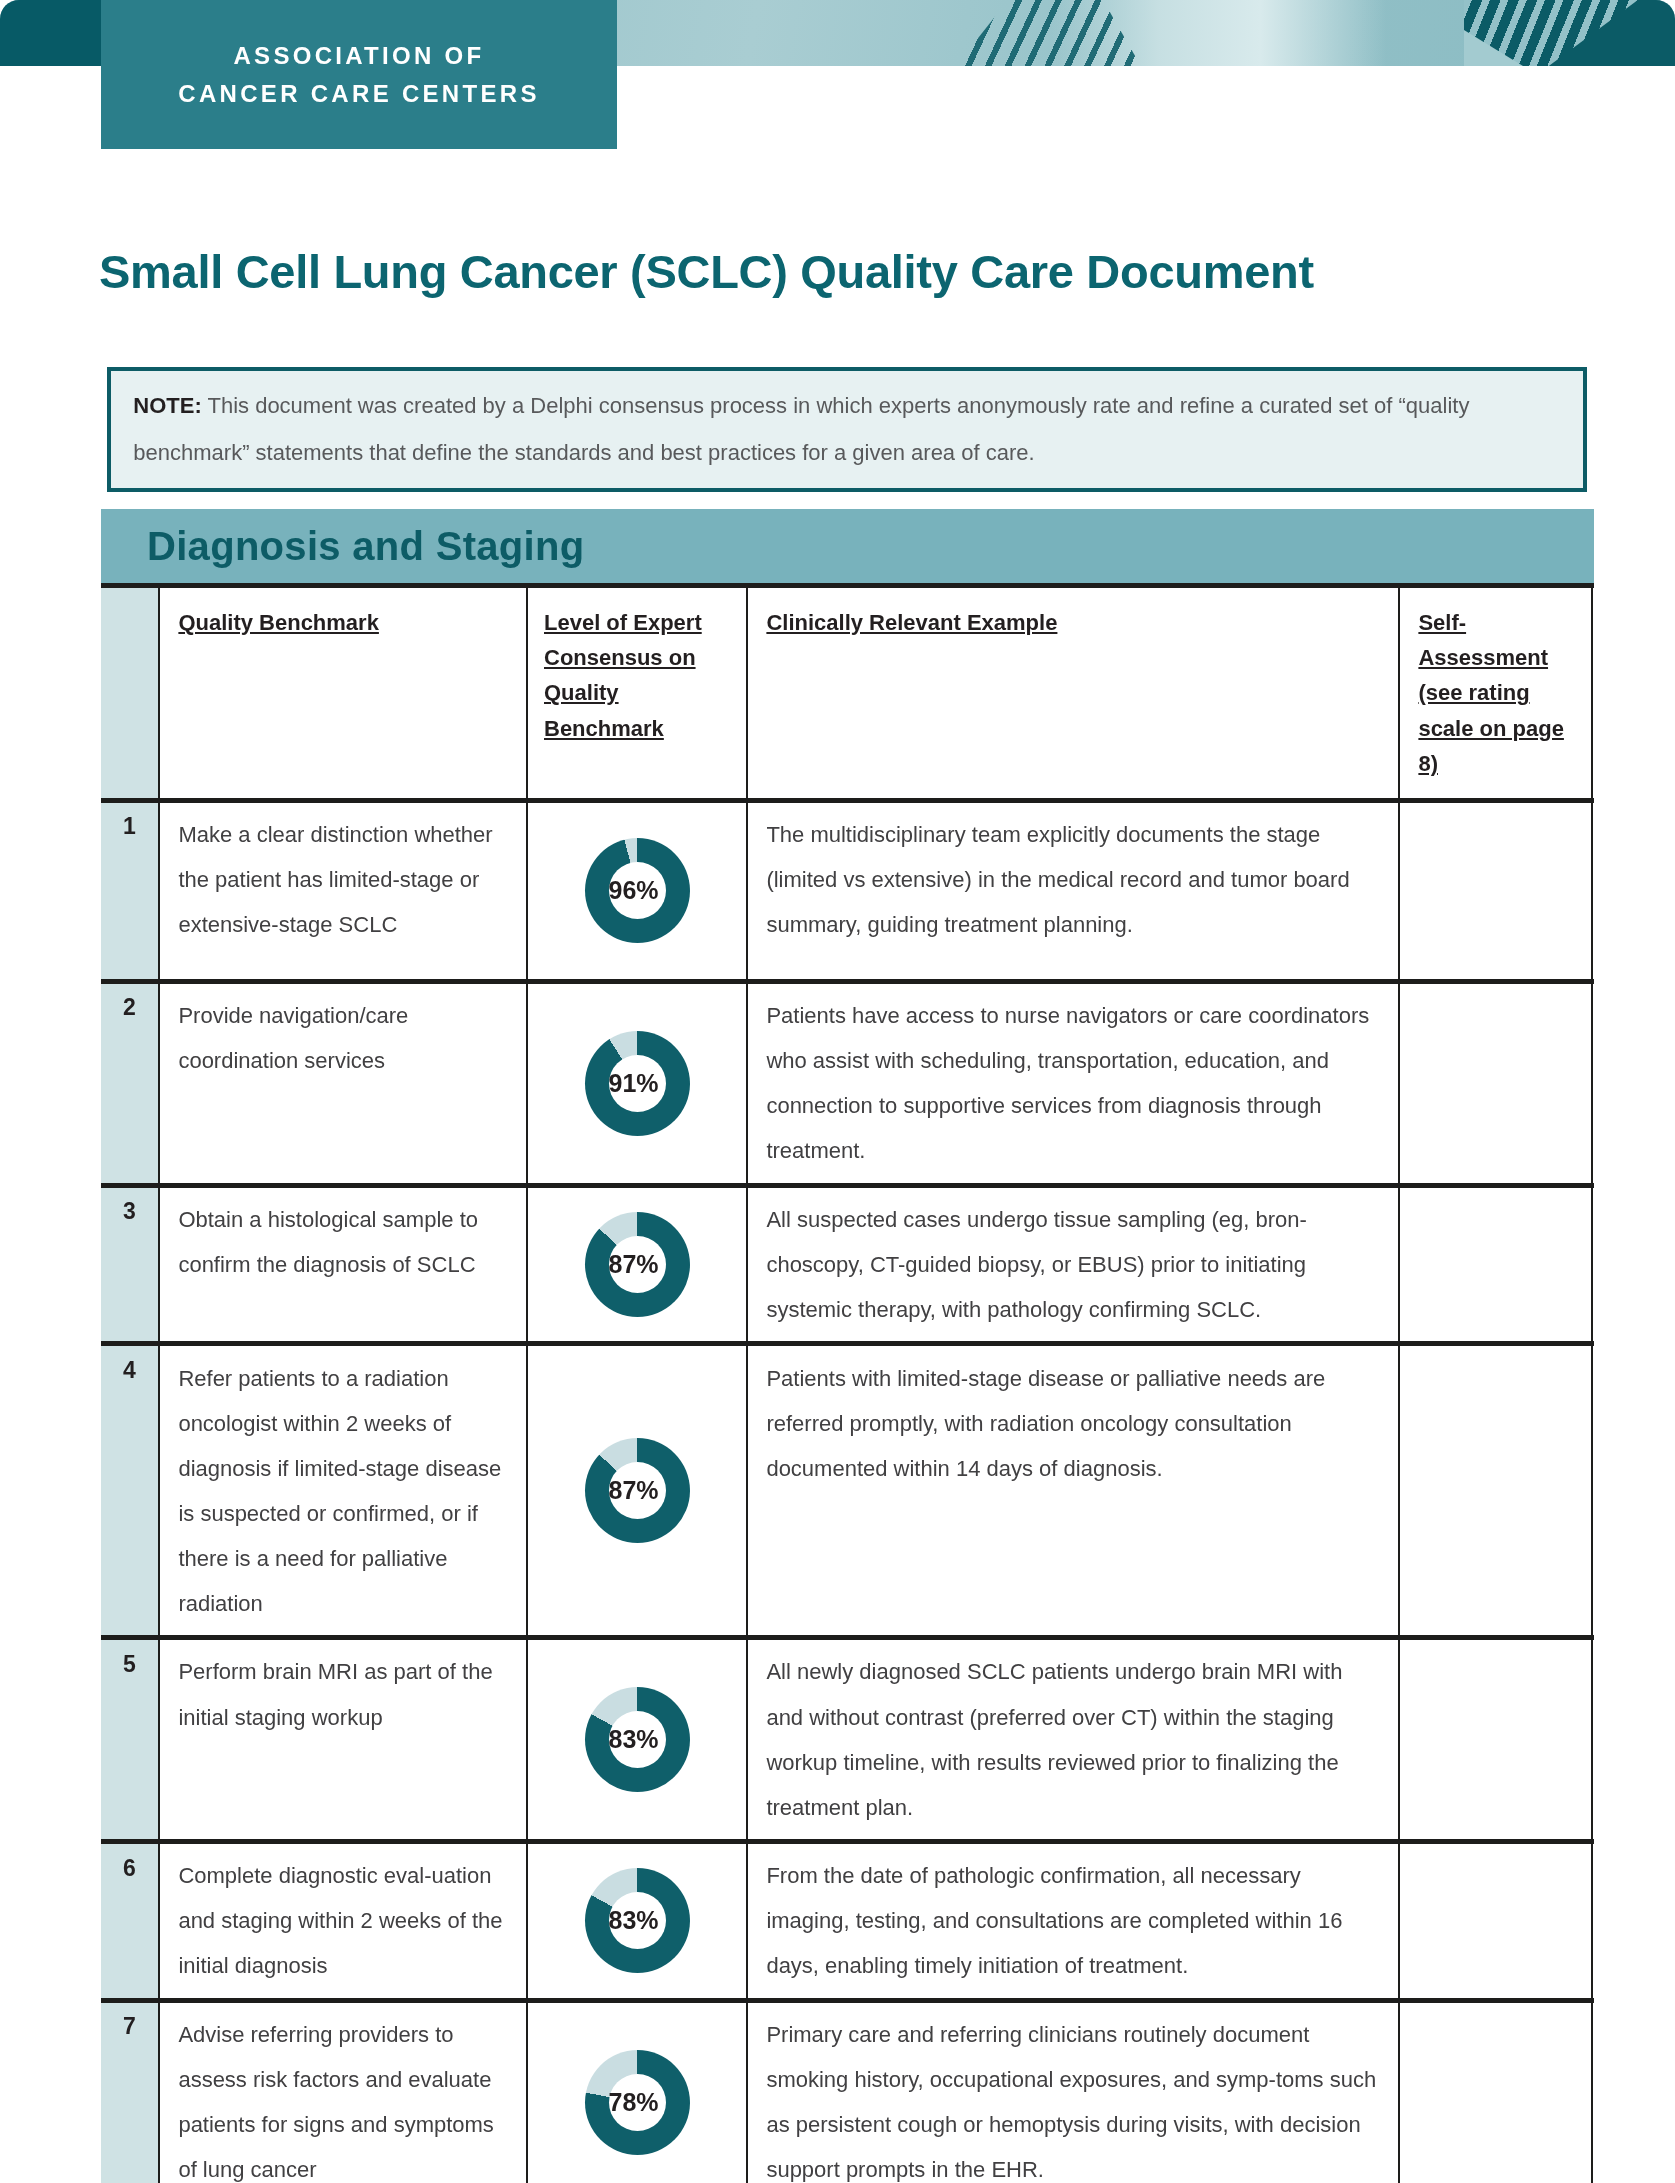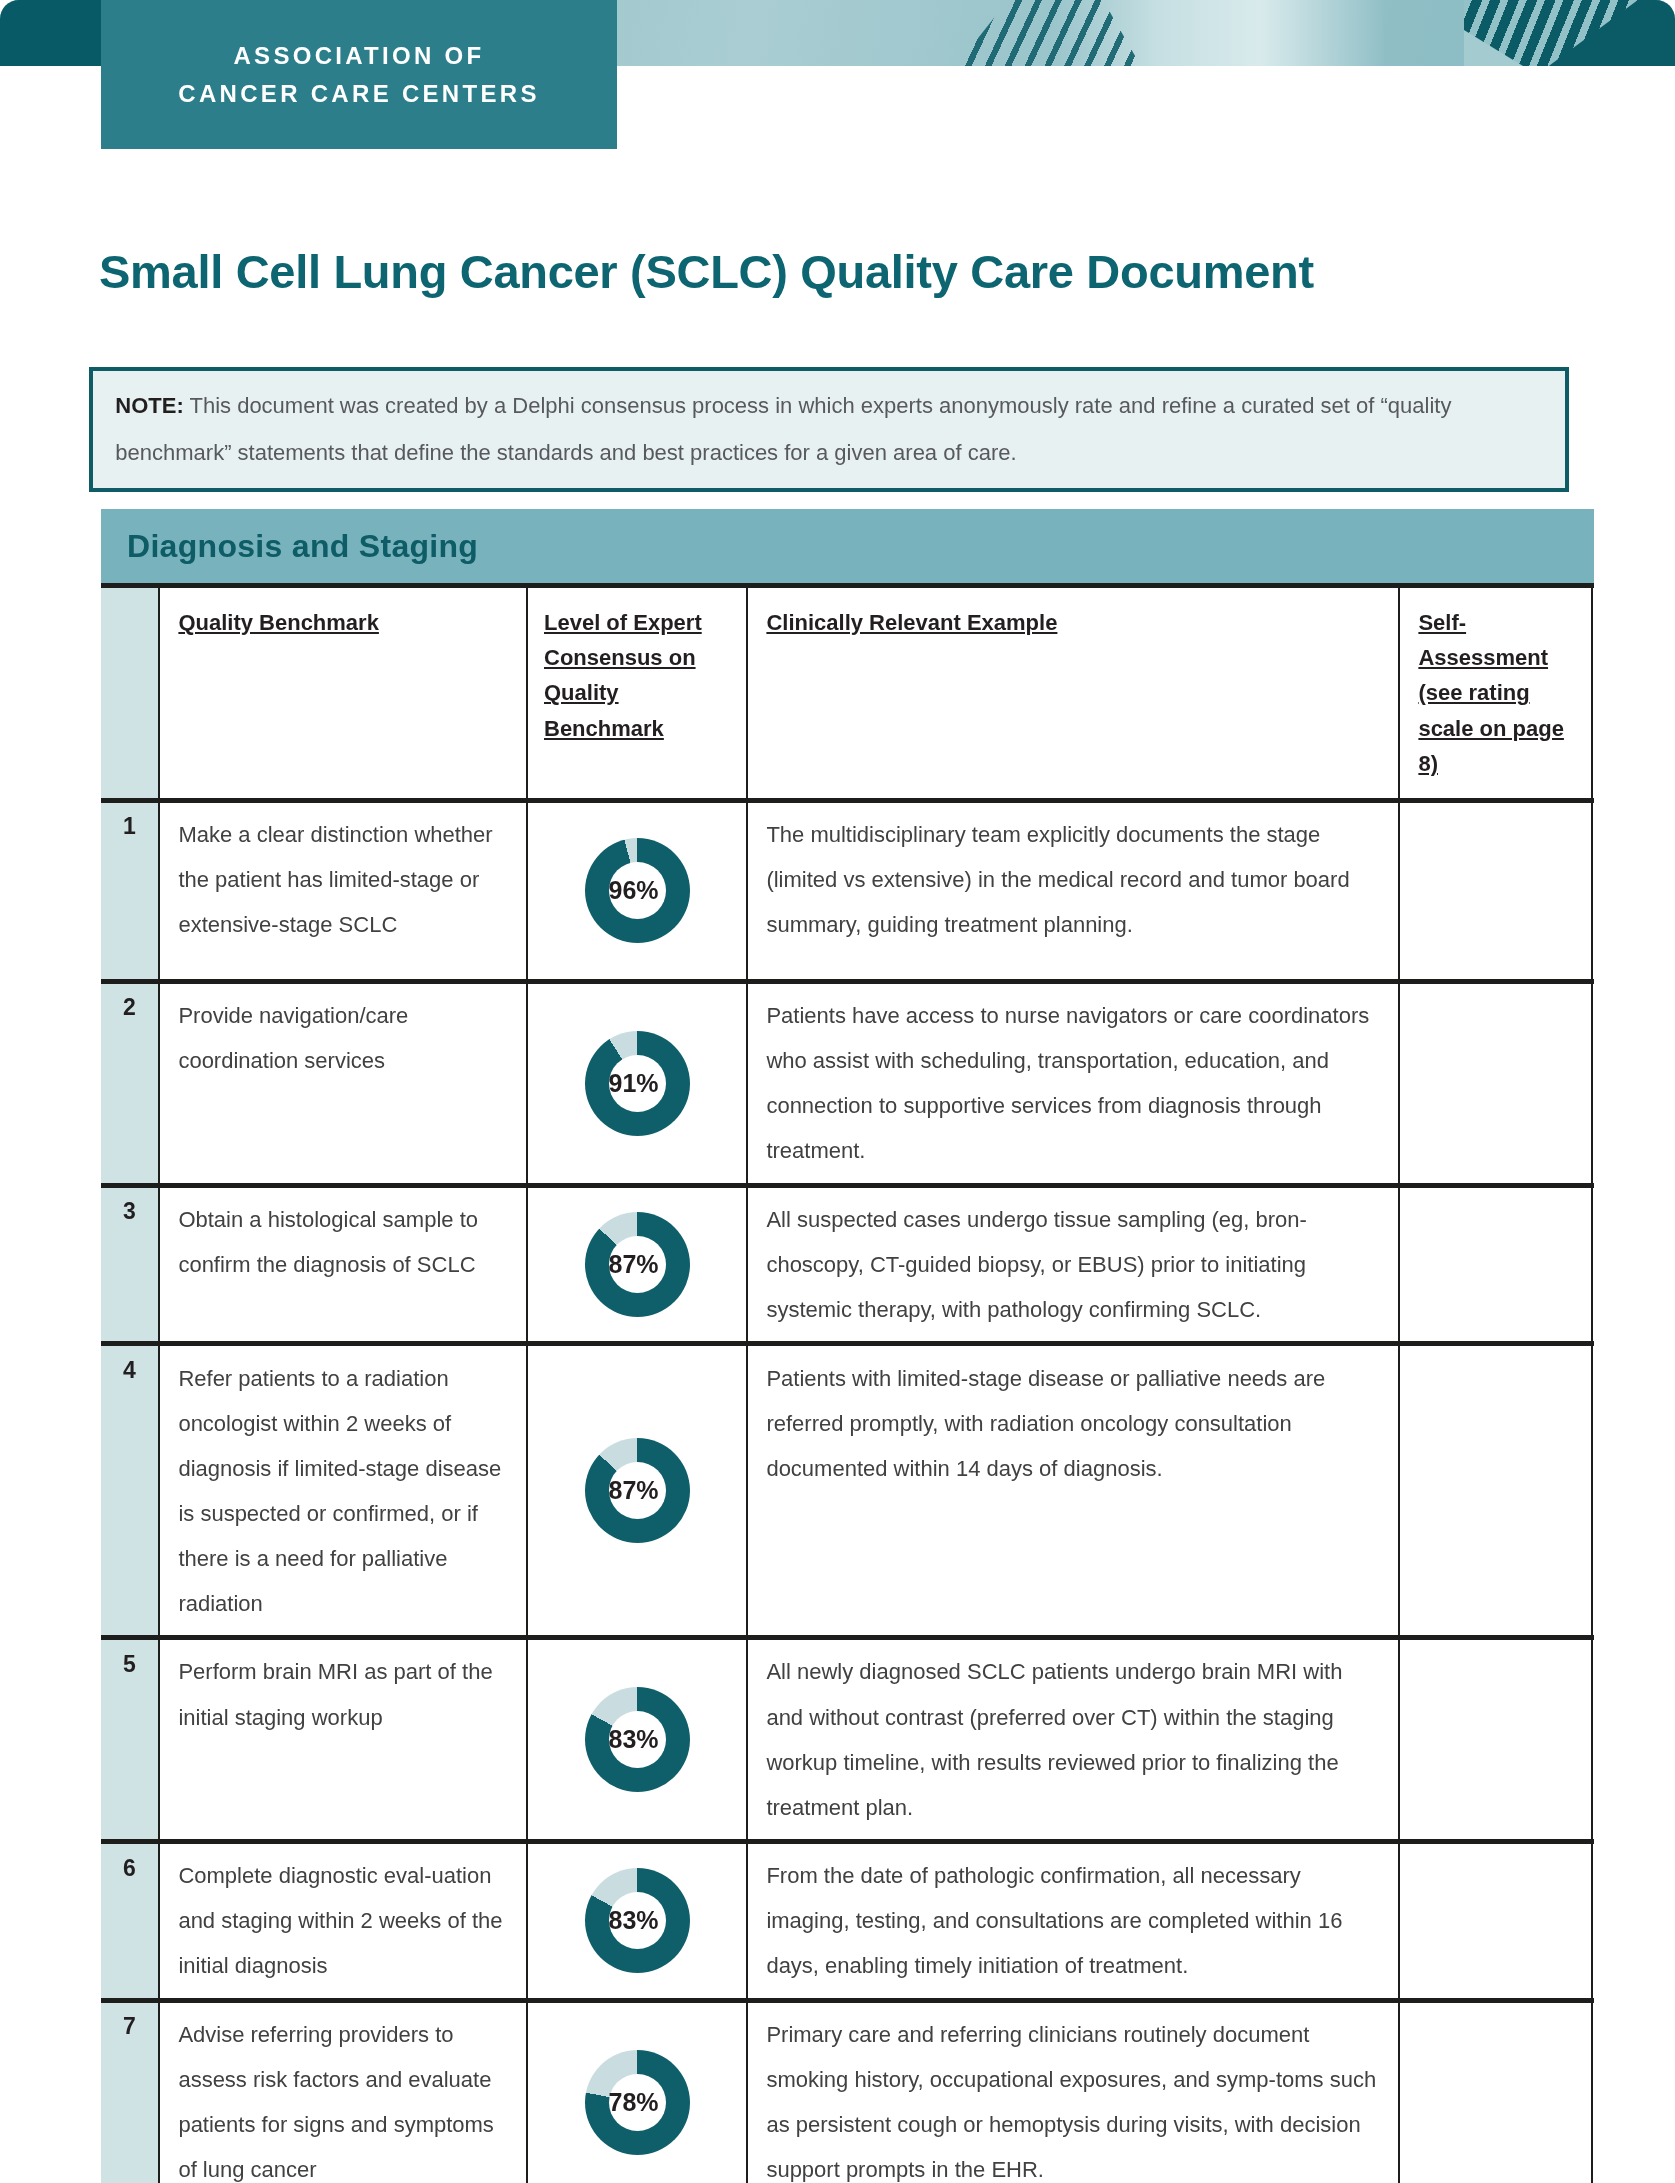--- a/index.html
+++ b/index.html
@@ -29,29 +29,29 @@
   .logo-box { position:absolute; left:101px; top:0; width:516px; height:149px; background:#2b7e8a;
     display:flex; flex-direction:column; justify-content:center; align-items:center; }
   .logo-box .logo-line { color:#ffffff; font-weight:700; font-size:24px; letter-spacing:3.3px;
     line-height:1.55; white-space:nowrap; }
 
   
   .doc-title { position:absolute; left:99px; top:244px; width:1485px;
     font-size:47px; font-weight:700; color:#0c6570; letter-spacing:-0.3px; }
 
   
-  .note-box { position:absolute; left:89px; top:367px; width:1480px; min-height:120px;
+  .note-box { position:absolute; left:107px; top:367px; width:1480px; min-height:120px;
     background:#e7f1f2; border:4px solid #0d5c66; padding:10.5px 22.3px; }
   .note-box p { font-size:22px; line-height:2.18; color:#58595b; }
   .note-box .note-label { font-weight:700; color:#231f20; }
 
   
   .section-band { position:absolute; left:101px; top:509px; width:1493px; height:74px;
     background:#78b2bc; display:flex; align-items:center; padding-left:26px; }
-  .section-band span { font-size:32px; font-weight:700; color:#0d5c66; letter-spacing:0.3px; }
+  .section-band span { font-size:40px; font-weight:700; color:#0d5c66; letter-spacing:0.3px;margin-left:20px; }
 
   
   .qtable { position:absolute; left:101px; top:583px; width:1493px;
     border-top:5.3px solid #1d1d1b; }
   .trow { display:grid; grid-template-columns:57px 368px 220px 652px 195px;
     border-bottom:5.3px solid #1d1d1b; }
   .cell { border-left:2px solid #1d1d1b; padding:9.2px 18.4px; font-size:22px; line-height:2.05; color:#414042; }
   .cell.num { border-left:none; background:#cfe2e4; padding:10.5px 0 0 0; text-align:center;
     font-weight:700; color:#231f20; font-size:23px; line-height:1.2; }
   .cell.selfcell { border-right:2px solid #1d1d1b; }

